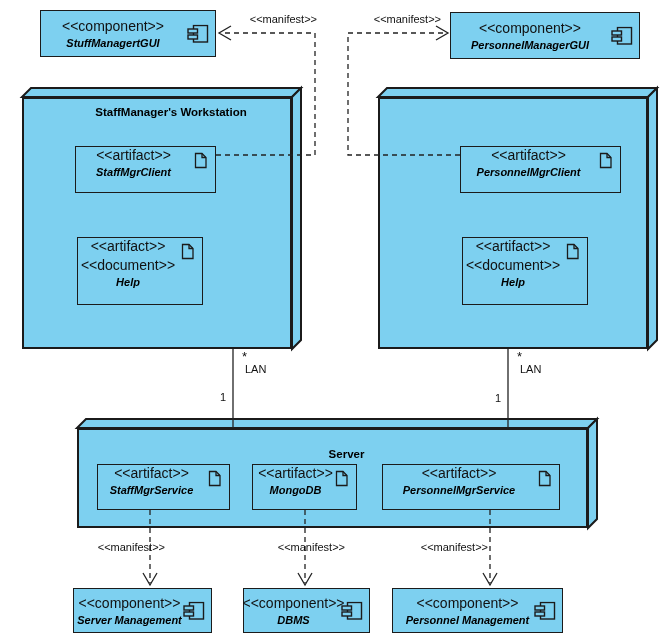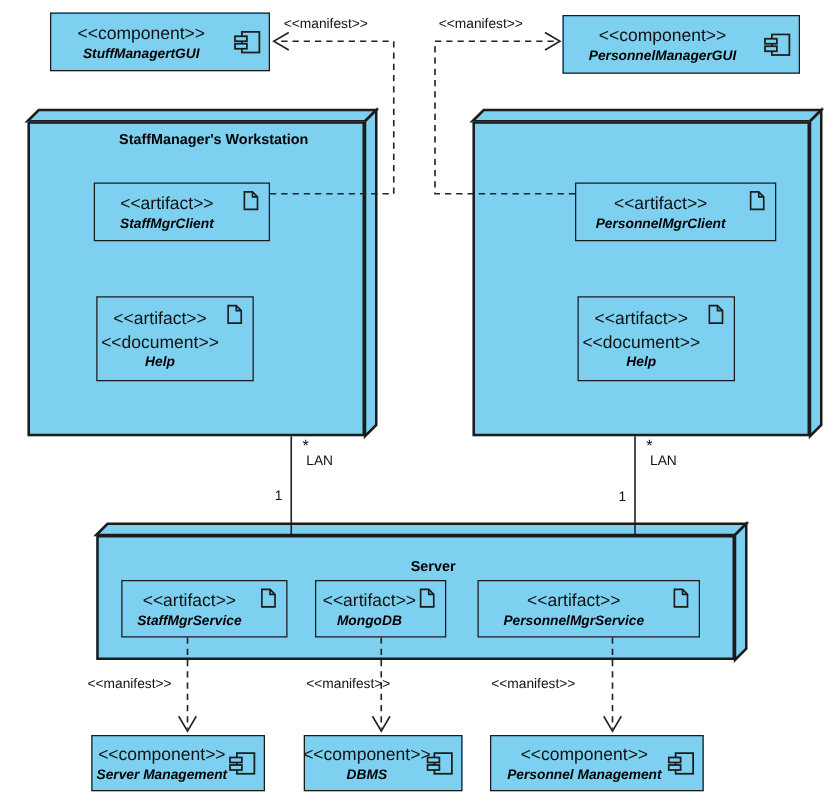--- a/index.html
+++ b/index.html
@@ -2,31 +2,31 @@
 <html><head>
 <meta charset="utf-8">
 <style>
   html,body{margin:0;padding:0;background:#ffffff;}
   .canvas{position:relative;width:668px;height:644px;background:#ffffff;overflow:hidden;
           font-family:"Liberation Sans", sans-serif;color:#111;}
   svg.layer{position:absolute;left:0;top:0;pointer-events:none;}
   .box{position:absolute;box-sizing:border-box;background:#7DD0F0;border:1.5px solid #1b1b1b;}
   .node{border-width:2px;z-index:1;}
   .node-title{margin-top:7px;text-align:center;font-weight:bold;font-size:11.5px;color:#000;}
-  .artifact{display:flex;flex-direction:column;align-items:center;justify-content:center;
+  .artifact{display:flex;flex-direction:column;align-items:center;justify-content:flex-start;
             gap:3px;padding-right:24px;z-index:2;}
   .component{display:flex;flex-direction:column;align-items:center;justify-content:center;
              gap:3px;padding-right:28px;z-index:2;}
   .stype{font-size:14px;color:#111;white-space:nowrap;}
   .bname{font-size:11px;font-weight:bold;color:#000;white-space:nowrap;font-style:italic;}
   .icon{position:absolute;}
   .doc-icon{right:7px;top:5px;}
   .comp-icon{right:6px;top:50%;transform:translateY(-50%);}
   .lbl{position:absolute;font-size:11px;color:#111;z-index:4;white-space:nowrap;}
-  .lbl.center{text-align:left;}
+  .lbl.center{text-align:right;}
   .lbl.right{text-align:right;}
   .star{font-size:13px;}
 </style>
 </head>
 <body>
 
 <div class="canvas">
 
   <svg class="layer" width="668" height="644" style="z-index:0">
     <g fill="#7DD0F0" stroke="#1b1b1b" stroke-width="2" stroke-linejoin="miter">

